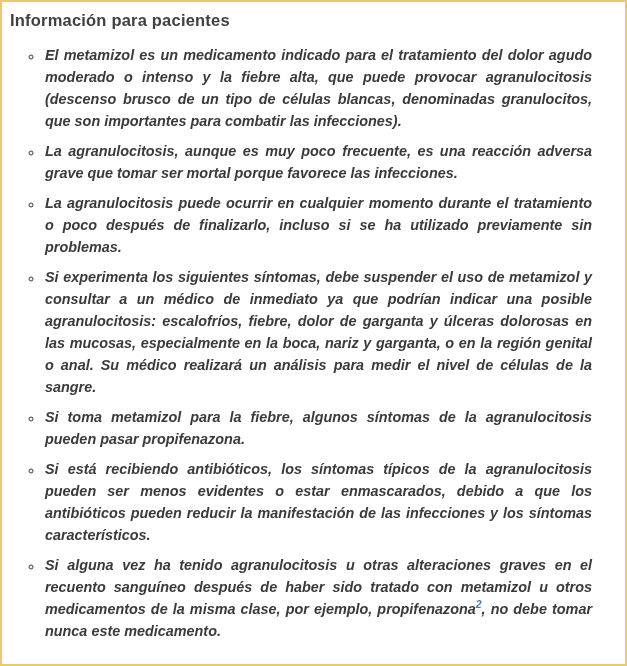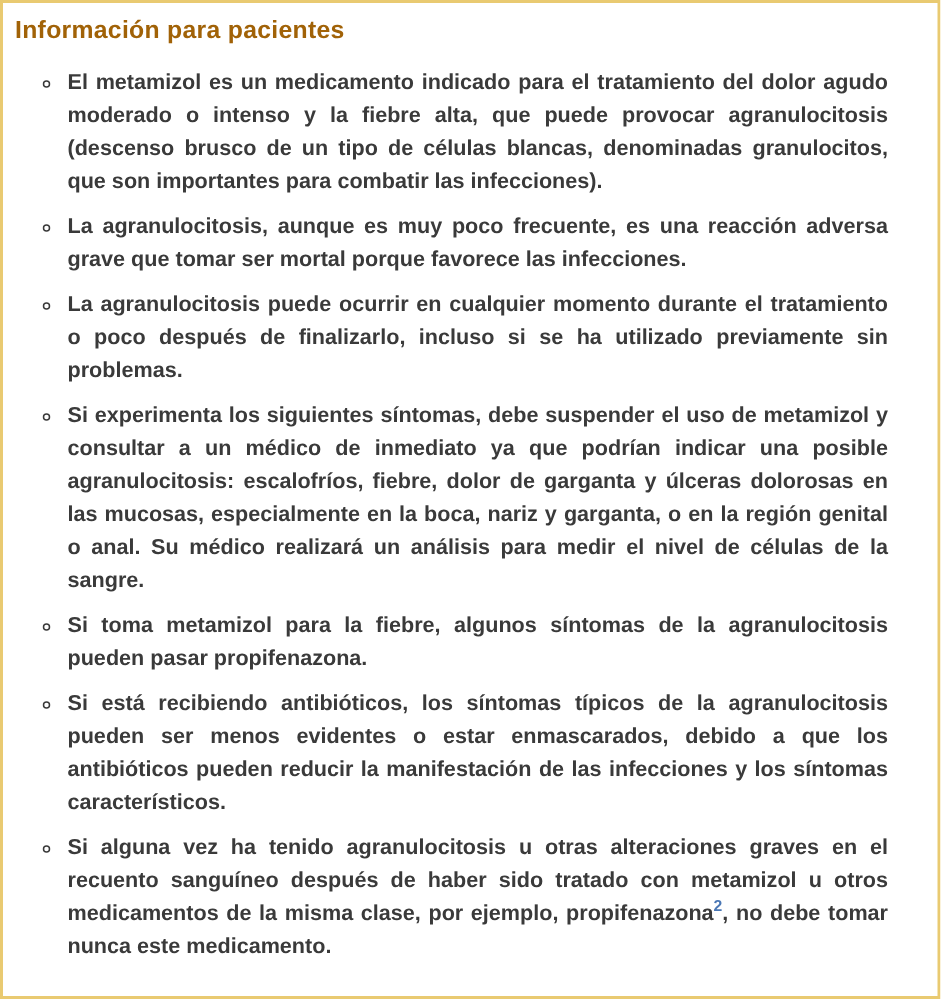--- a/index.html
+++ b/index.html
@@ -15,35 +15,36 @@
     border: 2px solid #e9ca71;
     background: #ffffff;
     padding: 9px 15px 10px 8px;
     overflow: hidden;
   }
   .callout-title {
     margin: 0 0 14px 0;
     font-size: 16.5px;
     font-weight: 800;
     letter-spacing: 0.2px;
-    color: #a16207;
+    color: #404040;
   }
   ul.info-list {
     margin: 0;
     padding: 0 0 0 33px;
     list-style-type: circle;
   }
   ul.info-list li {
     font-size: 14.4px;
     line-height: 22px;
     font-weight: 600;
     color: #3a3a3a;
     text-align: justify;
     margin: 0 18px 8px 0;
     padding-left: 2px;
+    font-style: italic;
   }
   ul.info-list li::marker {
     color: #3a3a3a;
     font-size: 12px;
   }
   sup.footnote-ref {
     font-size: 10.5px;
     line-height: 0;
     vertical-align: super;
   }

